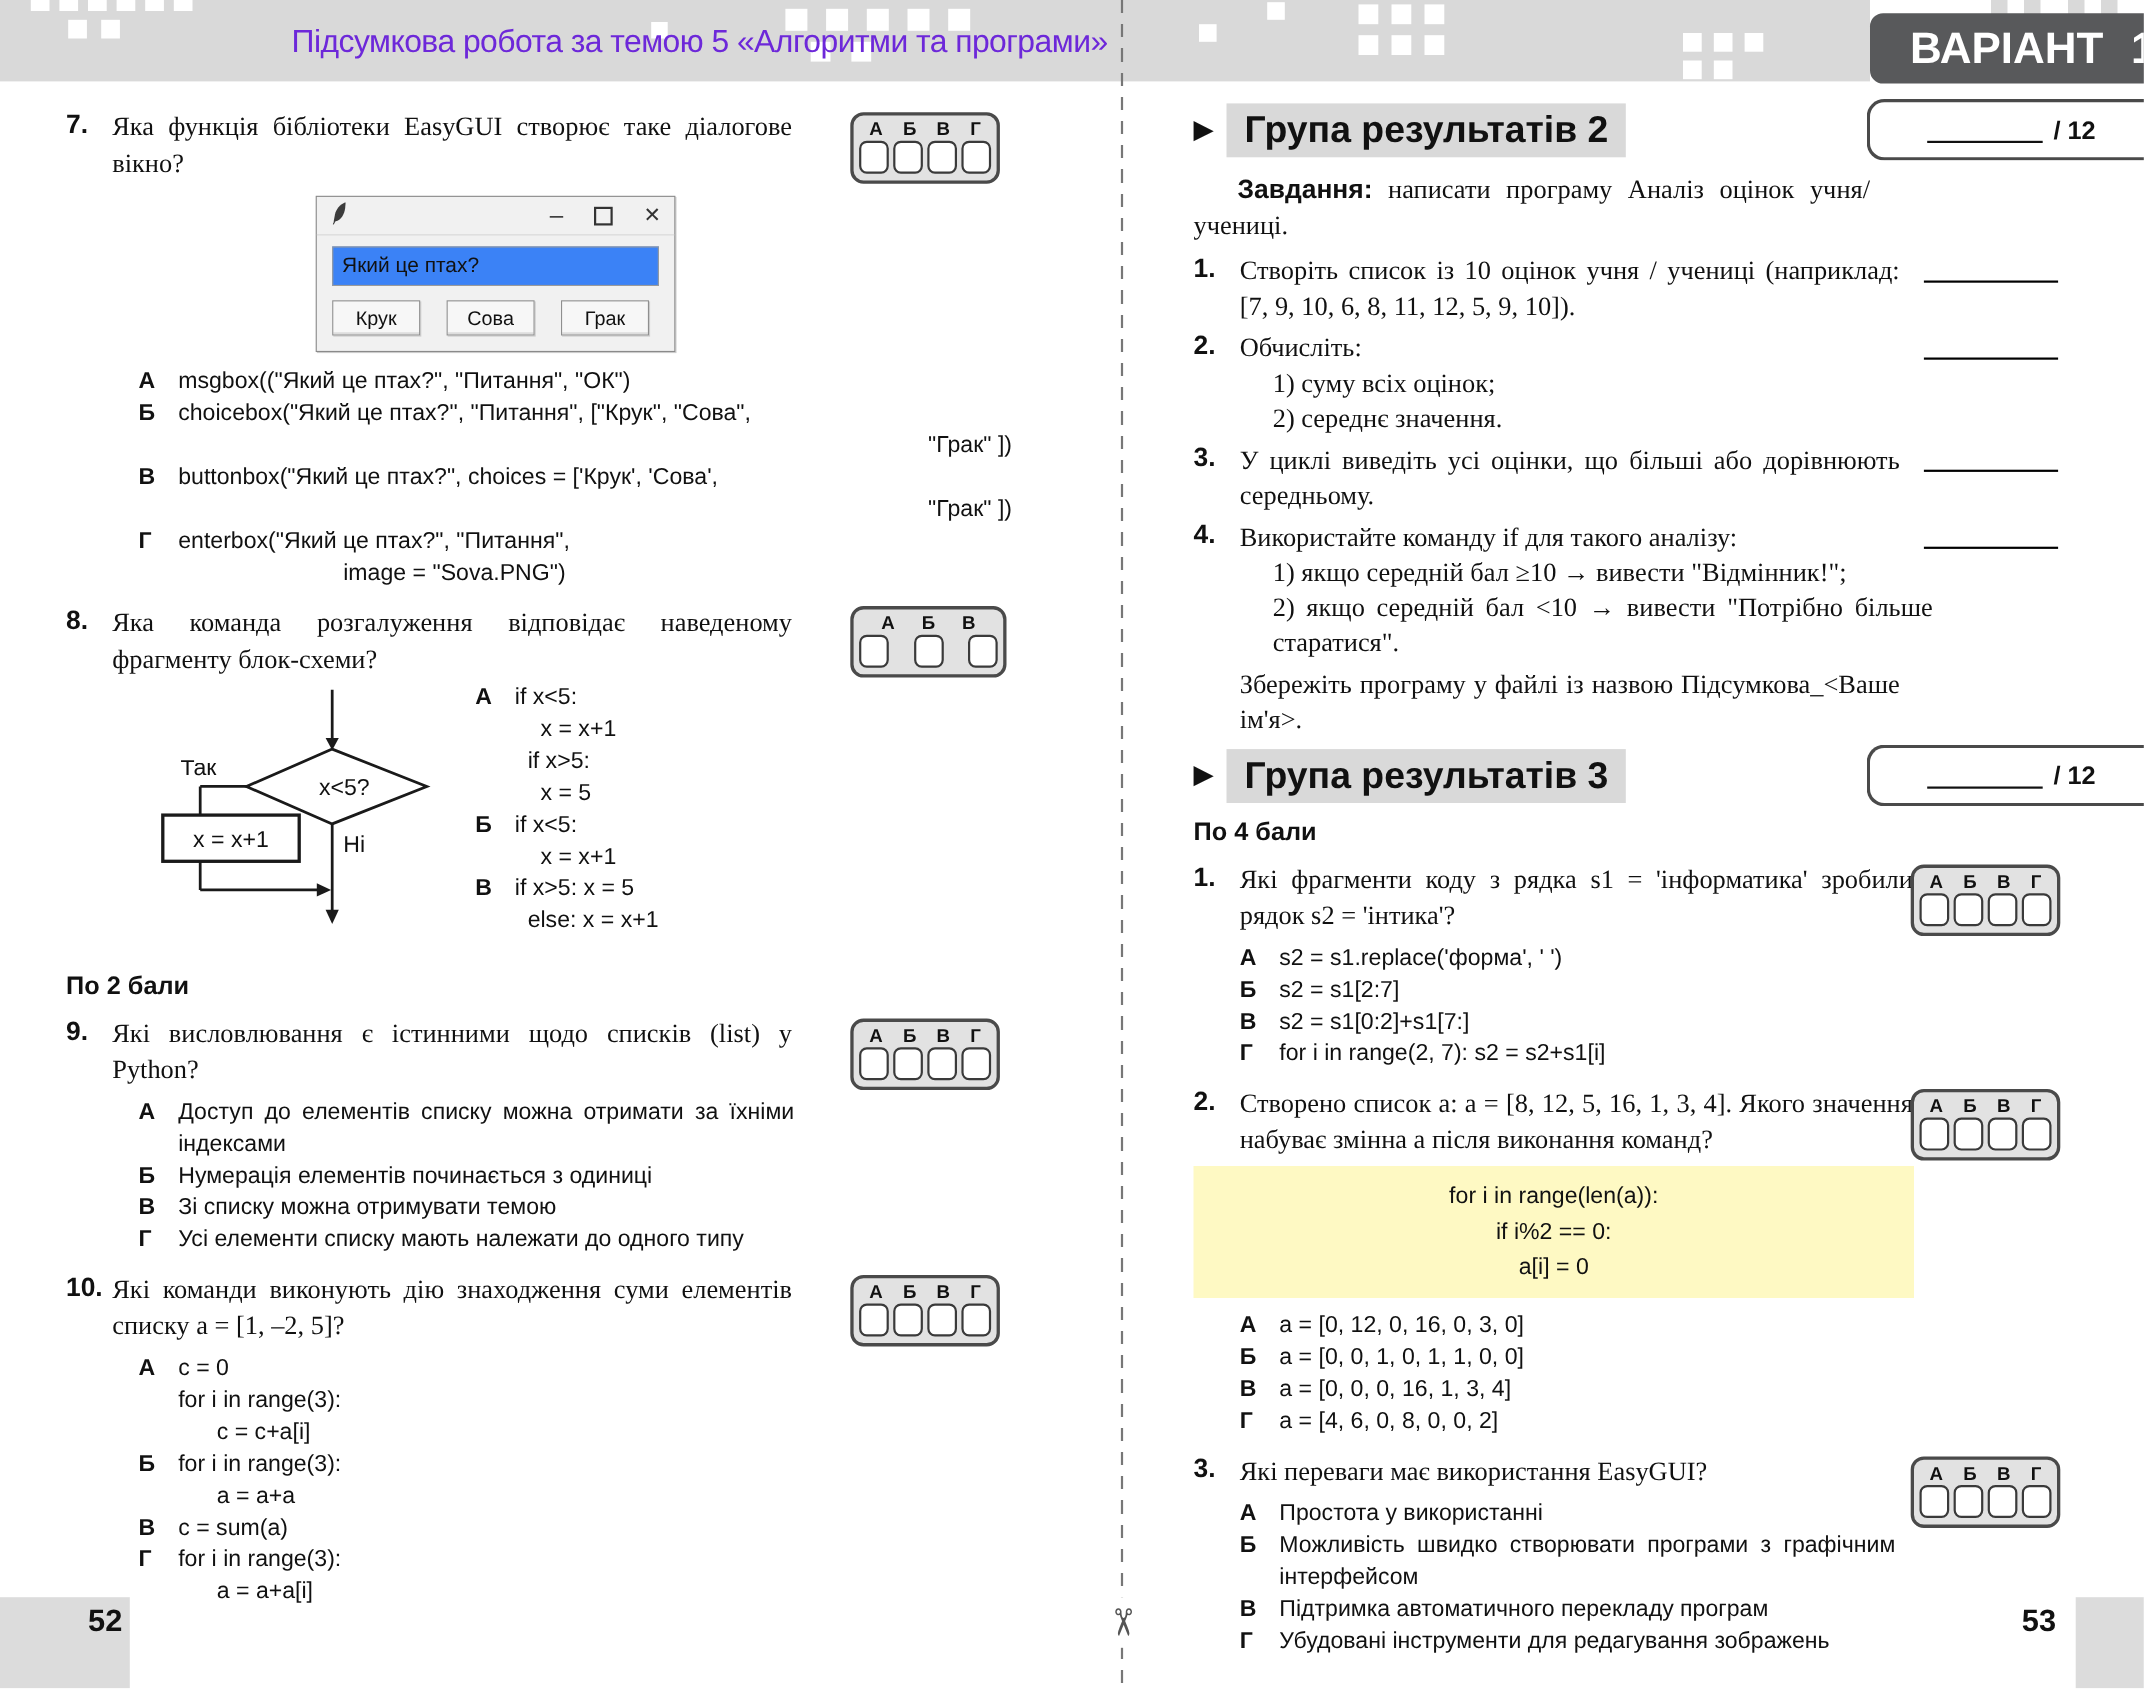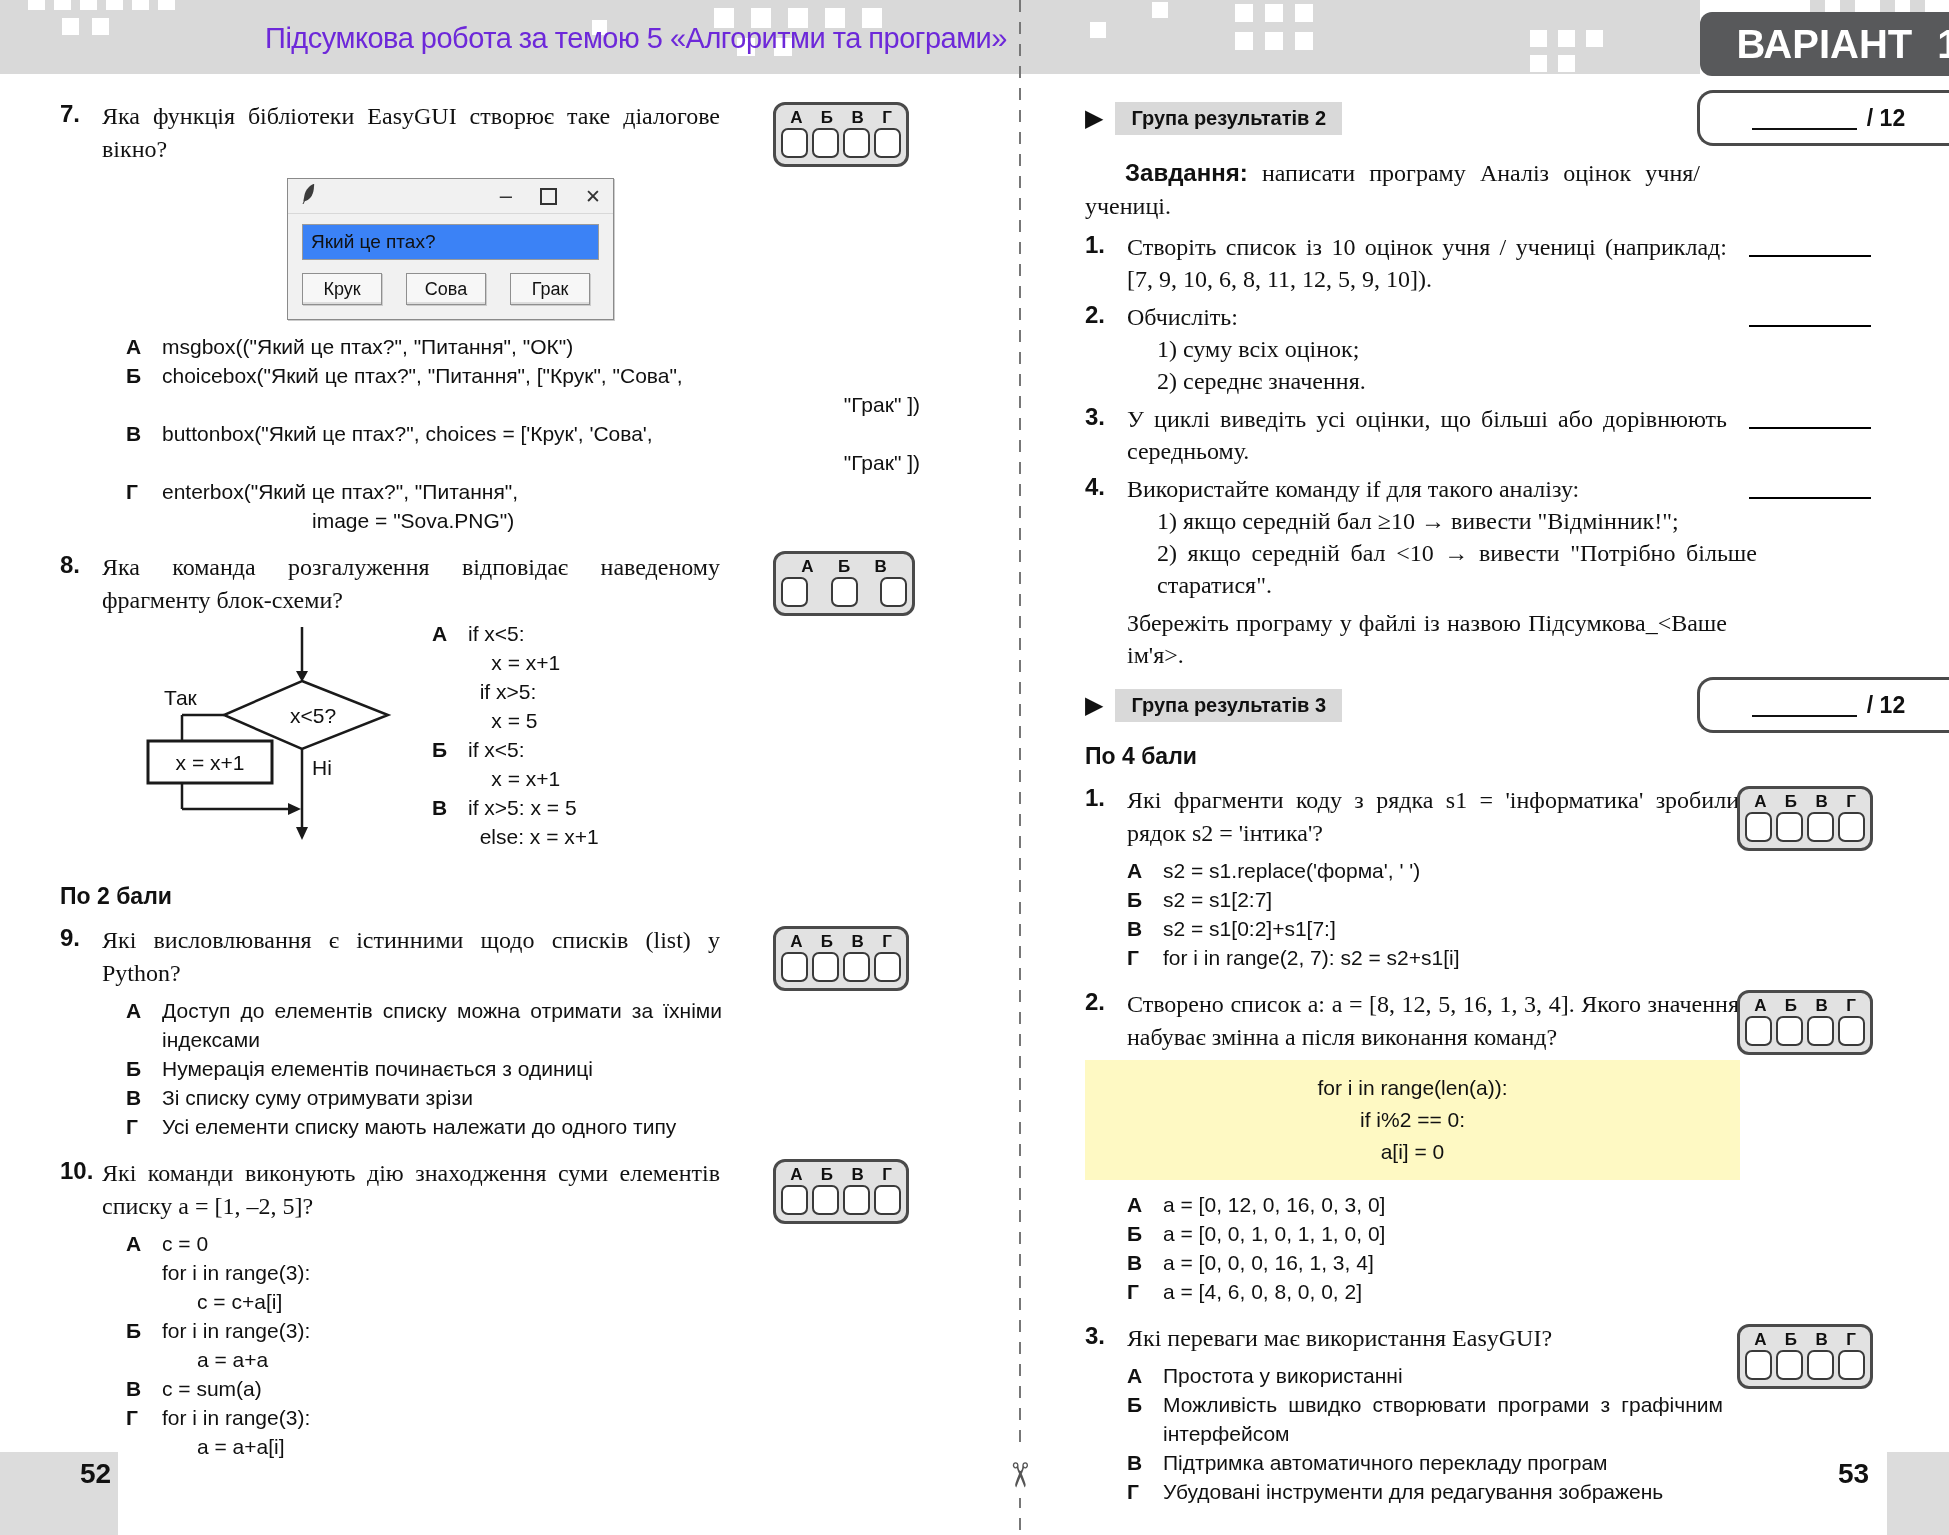--- a/index.html
+++ b/index.html
@@ -62,21 +62,21 @@
   .dlg-btn{width:78px;height:30px;border:1px solid #8f8f8f;background:#f7f7f7;
     box-shadow:inset 0 -2px 0 #ddd,1px 1px 0 #ccc;font-size:18px;
     display:flex;align-items:center;justify-content:center;}
   
   .flowrow{position:relative;height:248px;margin-top:2px;}
   .flowsvg{position:absolute;left:18px;top:4px;}
   .q8opts{position:absolute;left:330px;top:0;width:340px;}
   
   .group-row{position:relative;display:flex;align-items:center;gap:12px;margin:4px 0 14px;height:48px;}
   .marker{font-size:24px;line-height:1;}
-  .group-label{background:#d9d9d9;font-weight:700;font-size:20px;padding:5px 16px;}
+  .group-label{background:#d9d9d9;font-weight:700;font-size:34px;padding:5px 16px;}
   .score-box{position:absolute;left:612px;top:-4px;width:260px;height:56px;border:3px solid #4a4a4a;
     border-right:none;border-radius:16px 0 0 16px;display:flex;align-items:center;
     justify-content:center;gap:10px;background:#fff;box-sizing:border-box;}
   .score-blank{width:105px;height:22px;border-bottom:2px solid #111;}
   .score-text{font-weight:700;font-size:23px;}
   .assign{font-family:"Liberation Serif",serif;font-size:24px;line-height:33px;
     text-align:justify;width:615px;text-indent:40px;margin-bottom:8px;}
   .assign .albl{font-weight:700;font-family:"Liberation Sans",sans-serif;}
   .task{position:relative;padding-left:42px;margin-bottom:6px;}
   .task .txt{font-family:"Liberation Serif",serif;font-size:24px;line-height:32px;
@@ -297,21 +297,21 @@
         <div class="opt">
           <span class="ltr">А</span>
           <span class="bd optxt">Доступ до елементів списку можна отримати за їхніми індексами</span>
         </div>
         <div class="opt">
           <span class="ltr">Б</span>
           <span class="bd optxt">Нумерація елементів починається з одиниці</span>
         </div>
         <div class="opt">
           <span class="ltr">В</span>
-          <span class="bd optxt">Зі списку суму отримувати зрізи</span>
+          <span class="bd optxt">Зі списку можна отримувати темою</span>
         </div>
         <div class="opt">
           <span class="ltr">Г</span>
           <span class="bd optxt">Усі елементи списку мають належати до одного типу</span>
         </div>
       </div>
     </div>
 
     <div class="q">
       <span class="qnum">10.</span>

